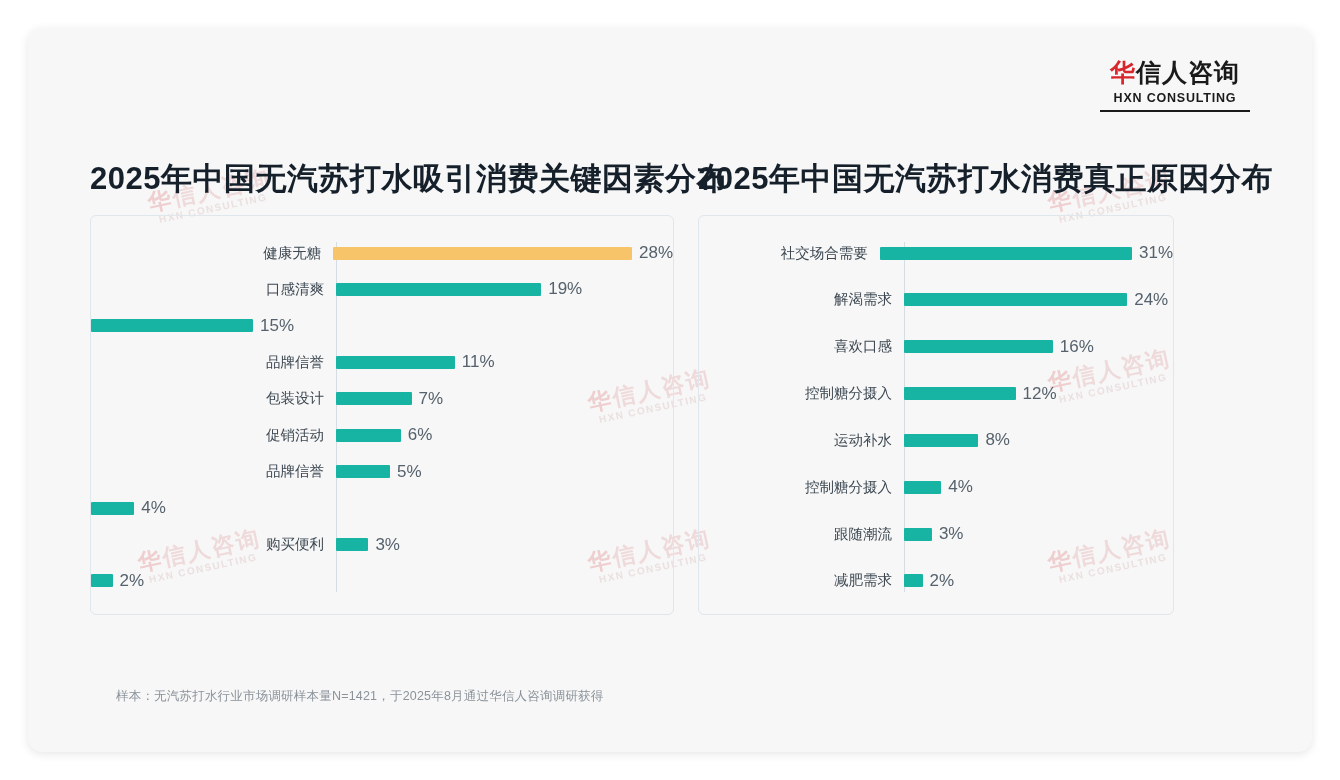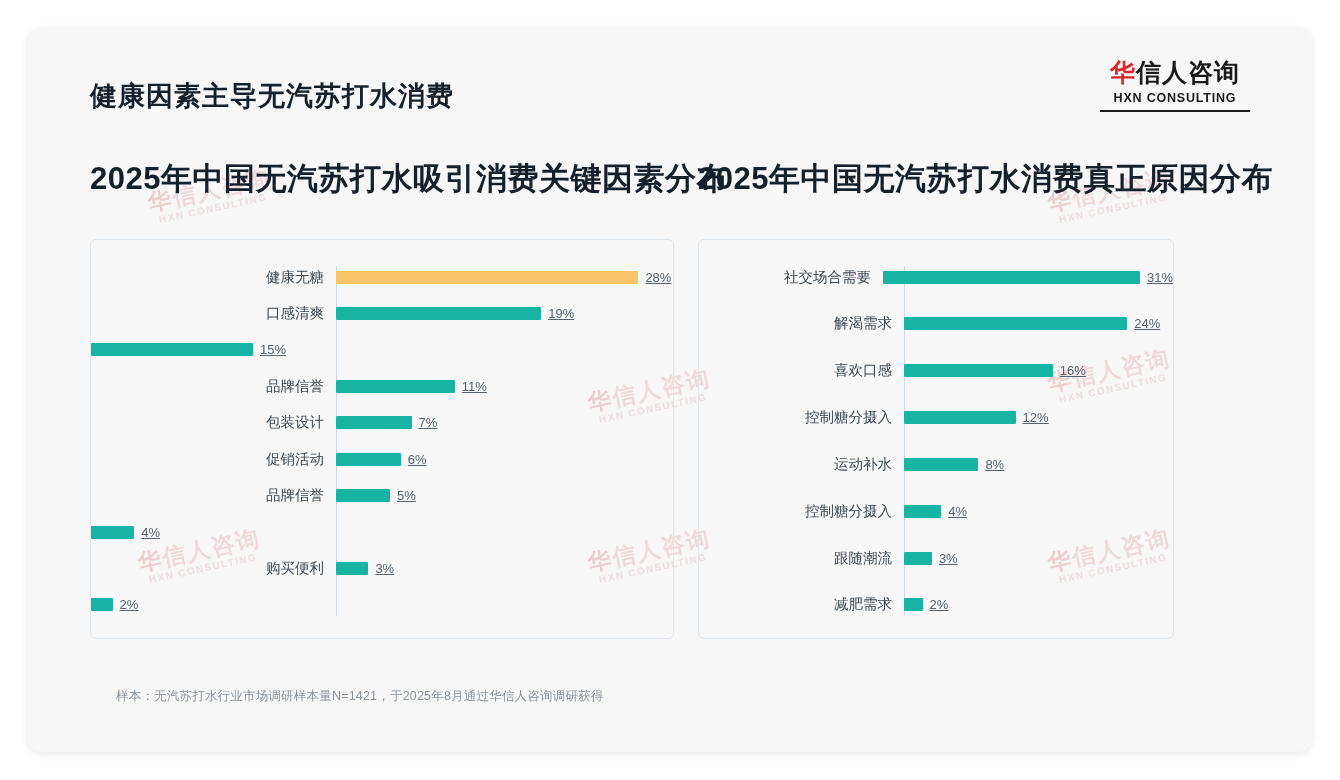--- a/index.html
+++ b/index.html
@@ -88,21 +88,21 @@
   .panel.right { left: 670px; width: 476px; }
 
   .panel-title {
     font-size: 31px;
     font-weight: bold;
     color: #15202b;
     letter-spacing: 0.5px;
     white-space: nowrap;
   }
   .chart-box {
-    margin-top: 39px;
+    margin-top: 15px;
     height: 398px;
     border: 1px solid #dfe6ec;
     border-radius: 6px;
     background: transparent;
     position: relative;
   }
 
   
   .rows {
     position: absolute;
@@ -142,25 +142,24 @@
 
   .bar {
     height: 13px;
     background: #17b3a3;
     border-radius: 1px;
   }
   .bar.highlight {
     background: #f8c46a;
   }
   .val {
-    font-size: 13px;
+    font-size: 17px;
     color: #55616c;
     margin-left: 7px;
     white-space: nowrap;
-    text-decoration: underline;
   }
 
   
   .footnote {
     position: absolute;
     left: 88px;
     top: 660px;
     font-size: 12.5px;
     color: #8a929a;
     letter-spacing: 0.2px;
@@ -221,21 +220,20 @@
     <div class="w2">HXN CONSULTING</div>
   </div>
   <div class="wm" style="left:1020px; top:330px;">
     <div class="w1"><span class="r">华</span><span>信人咨询</span></div>
     <div class="w2">HXN CONSULTING</div>
   </div>
 
   <div class="content">
 
     <div class="header">
-      <div class="slide-title">健康因素主导无汽苏打水消费</div>
       <div class="logo">
         <div class="logo-cn"><span class="red">华</span><span>信人咨询</span></div>
         <div class="logo-en">HXN CONSULTING</div>
         <div class="logo-rule"></div>
       </div>
     </div>
 
     <div class="panels">
 
       <div class="panel left">

